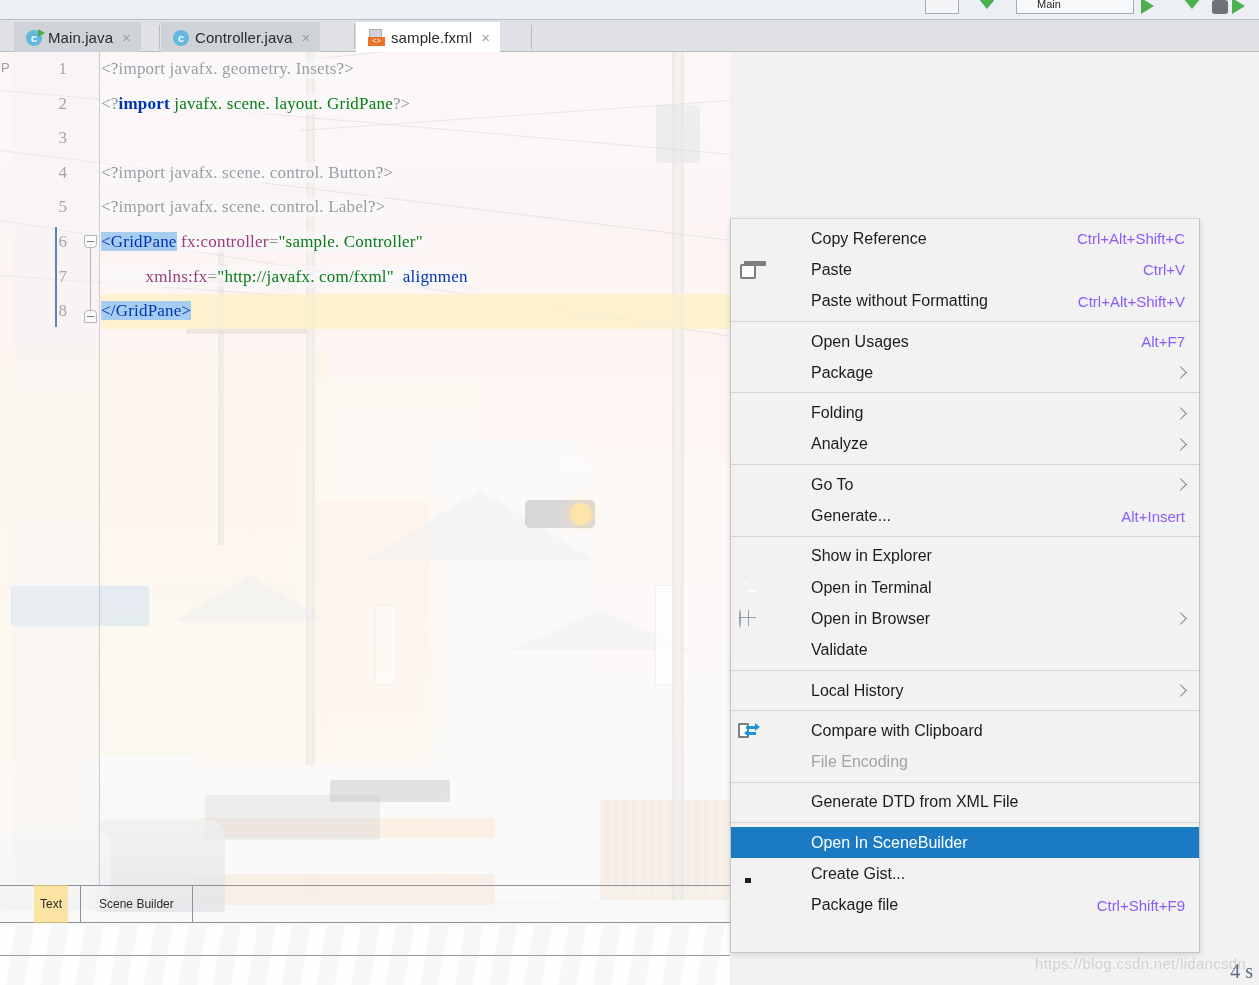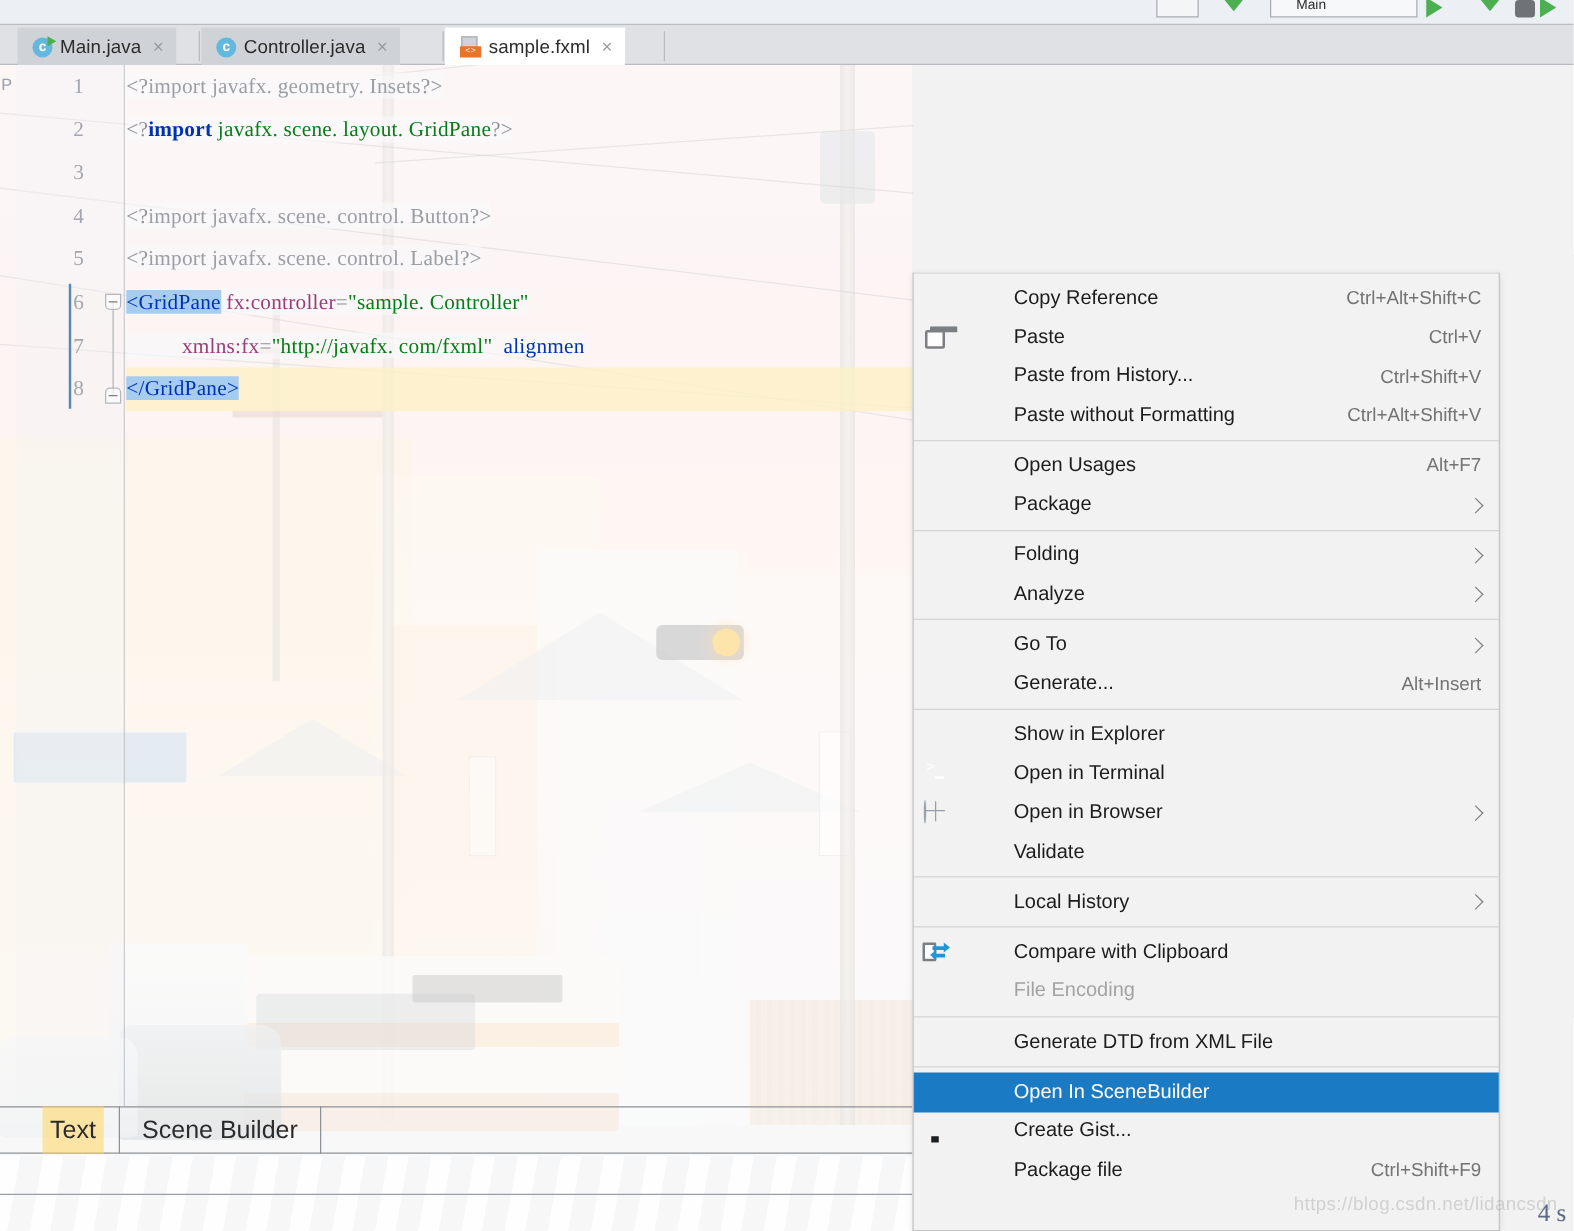--- a/index.html
+++ b/index.html
@@ -222,21 +222,21 @@
 
   
   .bottomtabs {
     position:absolute; left:0; top:885px; width:730px; height:38px;
     border-top:1px solid #8e9296; border-bottom:1px solid #8e9296;
     background: rgba(255,255,255,.06);
     display:flex; align-items:center;
   }
   .btab {
     position:relative; height:38px; display:flex; align-items:center;
-    padding:0 18px; font-size:20px; color:#2b2b2b;
+    padding:0 18px; font-size:12px; color:#2b2b2b;
   }
   .btab.sel { background: rgba(255,214,94,.55); padding:0 6px; margin-left:34px; }
   .btab-div { width:1px; height:38px; background:#8e9296; }
   .bottom-rule {
     position:absolute; left:0; top:955px; width:730px; height:1px; background:#9a9ea2;
   }
 
   
   .ctxmenu {
     position:absolute; left:730px; top:218px; width:470px;
@@ -245,21 +245,21 @@
     border-top:1px solid #d6d6d6;
     box-shadow: 0 2px 6px rgba(0,0,0,.12);
     font-size:16px; color:#1c1c1c;
     padding:4px 0 0 0;
   }
   .mi {
     position:relative; display:flex; align-items:center;
     height:31.3px; padding-left:35px; padding-right:14px; cursor:default;
   }
   .mi .mlabel { flex:1 1 auto; white-space:nowrap;margin-left:45px; }
-  .mi .mshort { color:#737373; font-size:15px; white-space:nowrap; padding-left:18px; }
+  .mi .mshort { color:#8b5cf6; font-size:15px; white-space:nowrap; padding-left:18px; }
   .mi .micon { position:absolute; left:6px; top:50%; transform:translateY(-50%);
                width:22px; height:18px; }
   .mi .marrow {
     margin-left:auto; width:9px; height:9px;
     border-right:1.6px solid #6e6e6e; border-top:1.6px solid #6e6e6e;
     transform: rotate(45deg); opacity:.85;
   }
   .mi.selected { background:#1a7bc4; color:#ffffff; }
   .mi.disabled .mlabel { color:#a3a3a3; }
   .msep { height:1px; background:#d4d4d4; margin:4px 0; }
@@ -463,24 +463,20 @@
       <span class="mshort">Ctrl+Alt+Shift+C</span>
     </div>
     <div class="mi">
       <span class="micon">
         <span class="icn-clip"><span class="tab"></span><span class="body"></span></span>
       </span>
       <span class="mlabel">Paste</span>
       <span class="mshort">Ctrl+V</span>
     </div>
     <div class="mi">
-      <span class="mlabel">Paste from History...</span>
-      <span class="mshort">Ctrl+Shift+V</span>
-    </div>
-    <div class="mi">
       <span class="mlabel">Paste without Formatting</span>
       <span class="mshort">Ctrl+Alt+Shift+V</span>
     </div>
 
     <div class="msep"></div>
 
     <div class="mi">
       <span class="mlabel">Open Usages</span>
       <span class="mshort">Alt+F7</span>
     </div>

